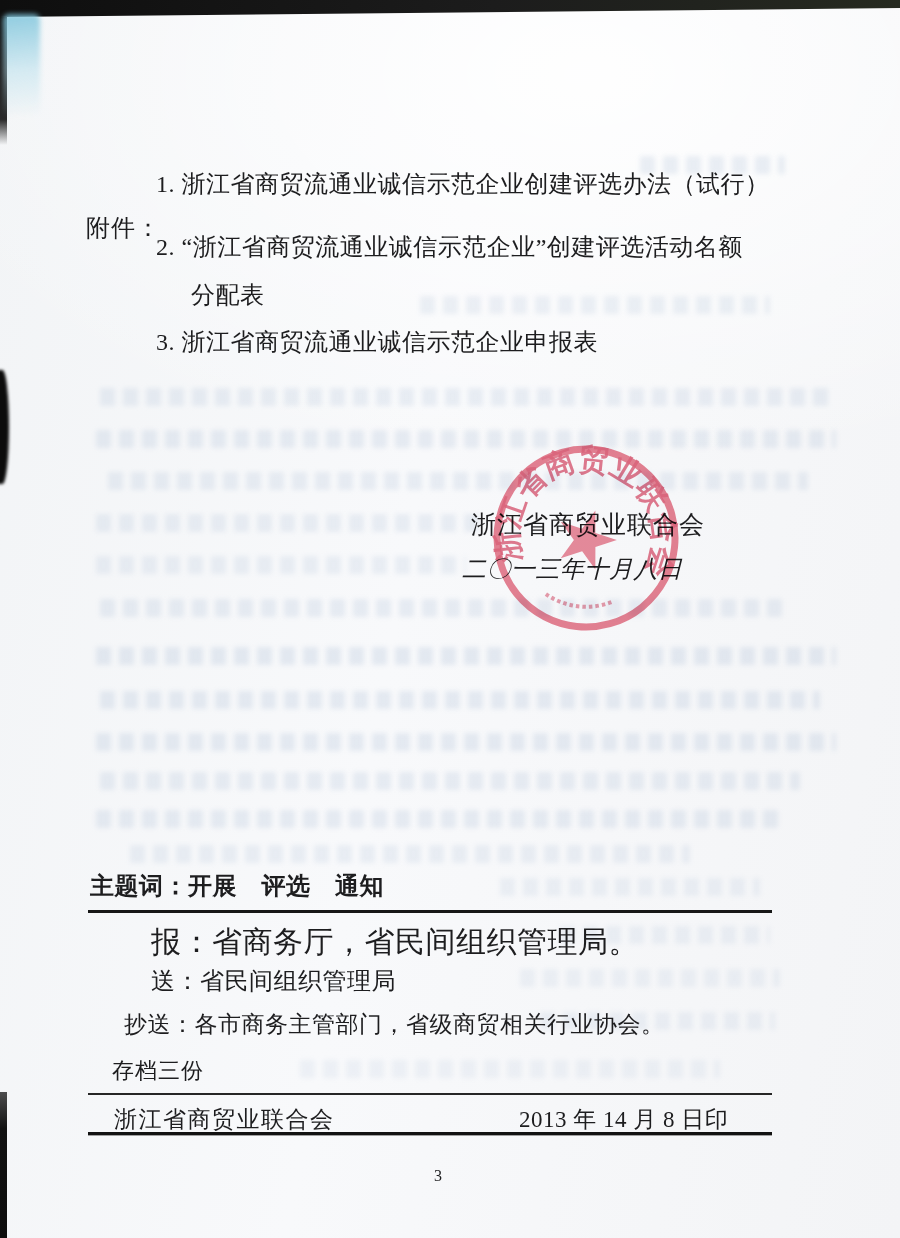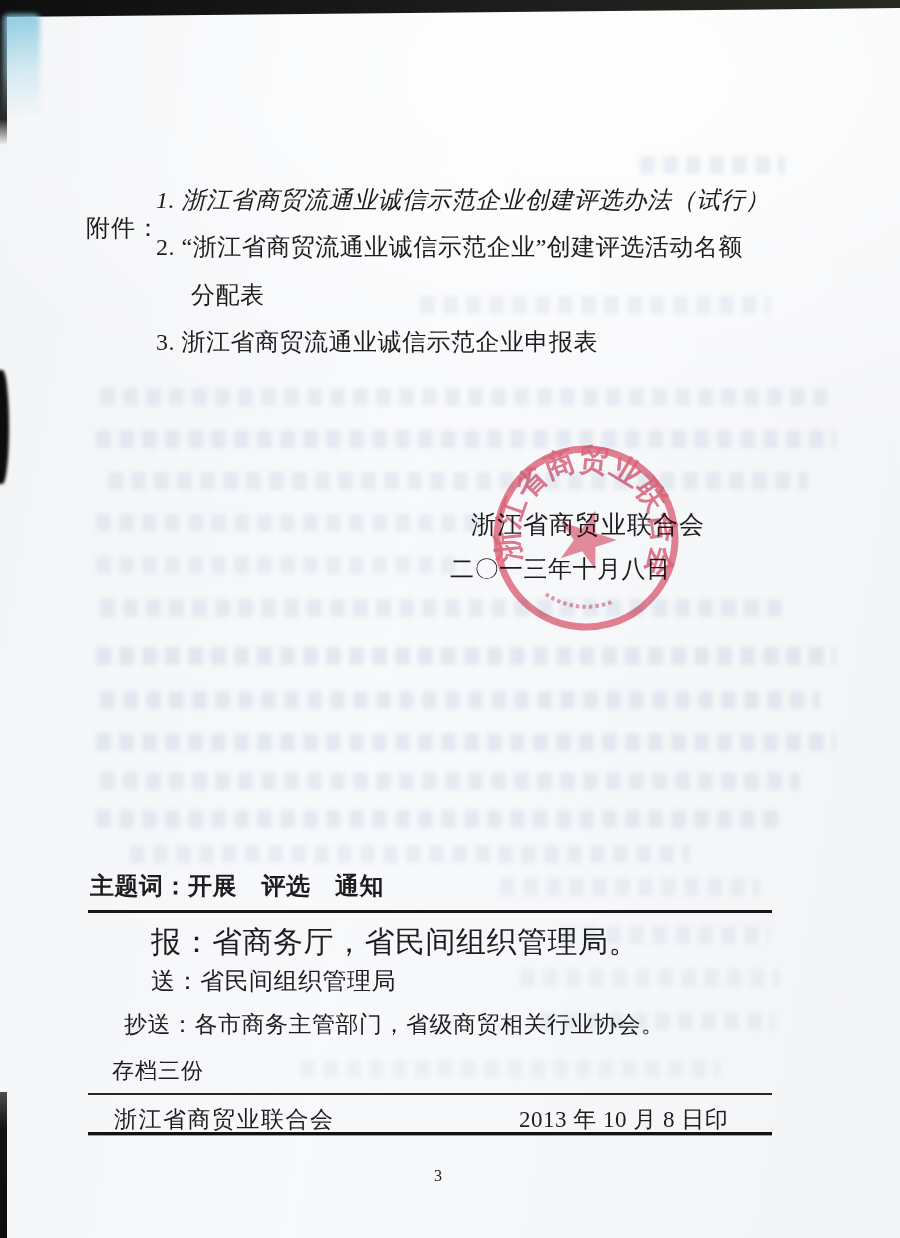--- a/index.html
+++ b/index.html
@@ -27,26 +27,26 @@
   }
   
   .ghost{
     position:absolute;height:18px;
     background:repeating-linear-gradient(90deg,rgba(172,190,214,.6) 0 15px,rgba(172,190,214,0) 15px 23px);
     filter:blur(2.6px);
   }
   
   .txt{position:absolute;white-space:nowrap;}
   .attach-label{left:86px;top:184px;font-size:24px;letter-spacing:1px;margin-top:28px;}
-  .attach-1{left:156px;top:184px;font-size:24px;letter-spacing:.5px;font-style:italic;}
+  .attach-1{left:156px;top:168px;font-size:24px;letter-spacing:.5px;}
   .attach-2{left:156px;top:231px;font-size:24px;letter-spacing:.5px;text-align:center;}
   .attach-3{left:191px;top:279px;font-size:24px;letter-spacing:.5px;}
   .attach-4{left:156px;top:326px;font-size:24px;letter-spacing:.5px;}
   .sign-org{left:471px;top:508px;font-size:25px;letter-spacing:1px;}
-  .sign-date{left:450px;top:553px;font-size:24px;letter-spacing:0.5px;}
+  .sign-date{left:462px;top:553px;font-size:24px;letter-spacing:0.5px;font-style:italic;}
   .subject-line{left:90px;top:870px;font-size:24px;font-weight:bold;letter-spacing:.5px;}
   .sep1{position:absolute;left:88px;top:910px;width:684px;height:3px;background:#171717;}
   .dist-report{left:151px;top:922px;font-size:30px;letter-spacing:.5px;}
   .dist-send{left:151px;top:965px;font-size:24px;letter-spacing:.5px;}
   .dist-copy{left:124px;top:1009px;font-size:23px;letter-spacing:.5px;}
   .archive{left:112px;top:1056px;font-size:22px;letter-spacing:1px;}
   .sep2{position:absolute;left:88px;top:1093px;width:684px;height:2px;background:#262626;}
   .colo-org{left:114px;top:1104px;font-size:23px;letter-spacing:1.5px;}
   .colo-date{left:519px;top:1104px;font-size:23px;letter-spacing:.5px;}
   .sep3{position:absolute;left:88px;top:1132px;width:684px;height:4px;background:#121212;box-shadow:0 -1px 0 rgba(255,255,255,.6) inset;}
@@ -113,16 +113,16 @@
 </div>
 <div class="sep1"></div>
 
 <div class="txt dist-report">报：省商务厅，省民间组织管理局。</div>
 <div class="txt dist-send">送：省民间组织管理局</div>
 <div class="txt dist-copy">抄送：各市商务主管部门，省级商贸相关行业协会。</div>
 <div class="txt archive">存档三份</div>
 
 <div class="sep2"></div>
 <div class="txt colo-org">浙江省商贸业联合会</div>
-<div class="txt colo-date">2013 年 10 月 8 日印</div>
+<div class="txt colo-date">2013 年 14 月 8 日印</div>
 <div class="sep3"></div>
 
 <div class="txt page-num">3</div>
 
 </body></html>

